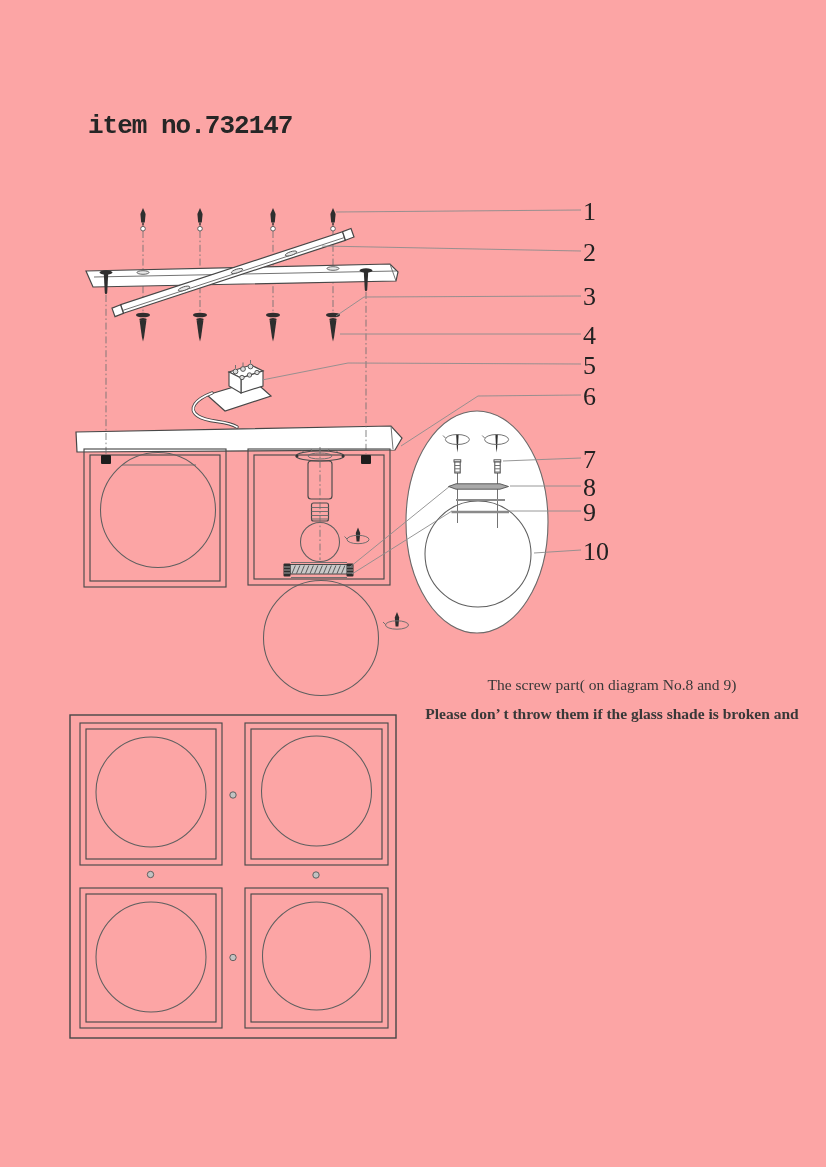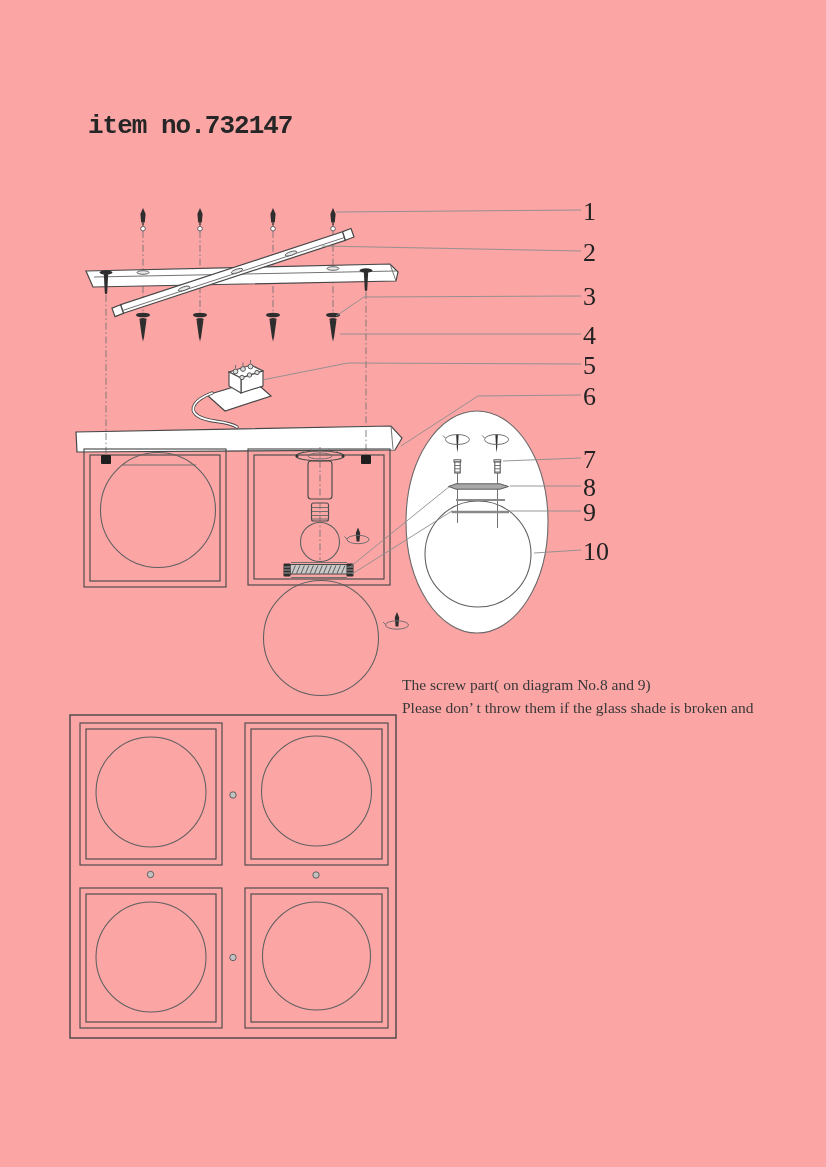--- a/index.html
+++ b/index.html
@@ -10,23 +10,23 @@
   }
   .title{
     position:absolute;left:88px;top:111px;
     font-family:"Liberation Mono","DejaVu Sans Mono",monospace;
     font-size:26px;font-weight:600;color:#262626;letter-spacing:-1px;
     white-space:nowrap;
   }
   .note{
     position:absolute;left:402px;top:674px;width:420px;
     font-family:"Liberation Serif","DejaVu Serif",serif;
-    font-size:15.5px;color:#383838;line-height:22.5px;white-space:nowrap;
+    font-size:15.5px;color:#383838;line-height:22.5px;white-space:nowrap;text-align:center;
   }
-  .note .gap{margin-top:0;}
+  .note .gap{margin-top:6px;font-weight:bold;}
   svg{position:absolute;left:0;top:0;}
   .ln{stroke:#474747;stroke-width:1.2;fill:none;stroke-linecap:round;}
   .ln2{stroke:#4a4a4a;stroke-width:1.15;fill:none;}
   .thin{stroke:#6b6b6b;stroke-width:0.95;fill:none;}
   .leader{stroke:#8c8c8c;stroke-width:0.9;fill:none;}
   .dash{stroke:#6f6f6f;stroke-width:0.85;fill:none;stroke-dasharray:7 2.6 1.6 2.6;}
   .dark{fill:#2e2e2e;stroke:none;}
   .white{fill:#ffffff;}
   .circ{stroke:#5f5f5f;stroke-width:1.05;fill:none;}
   .plabel{font-family:"Liberation Serif","DejaVu Serif",serif;font-size:26px;fill:#222222;}

